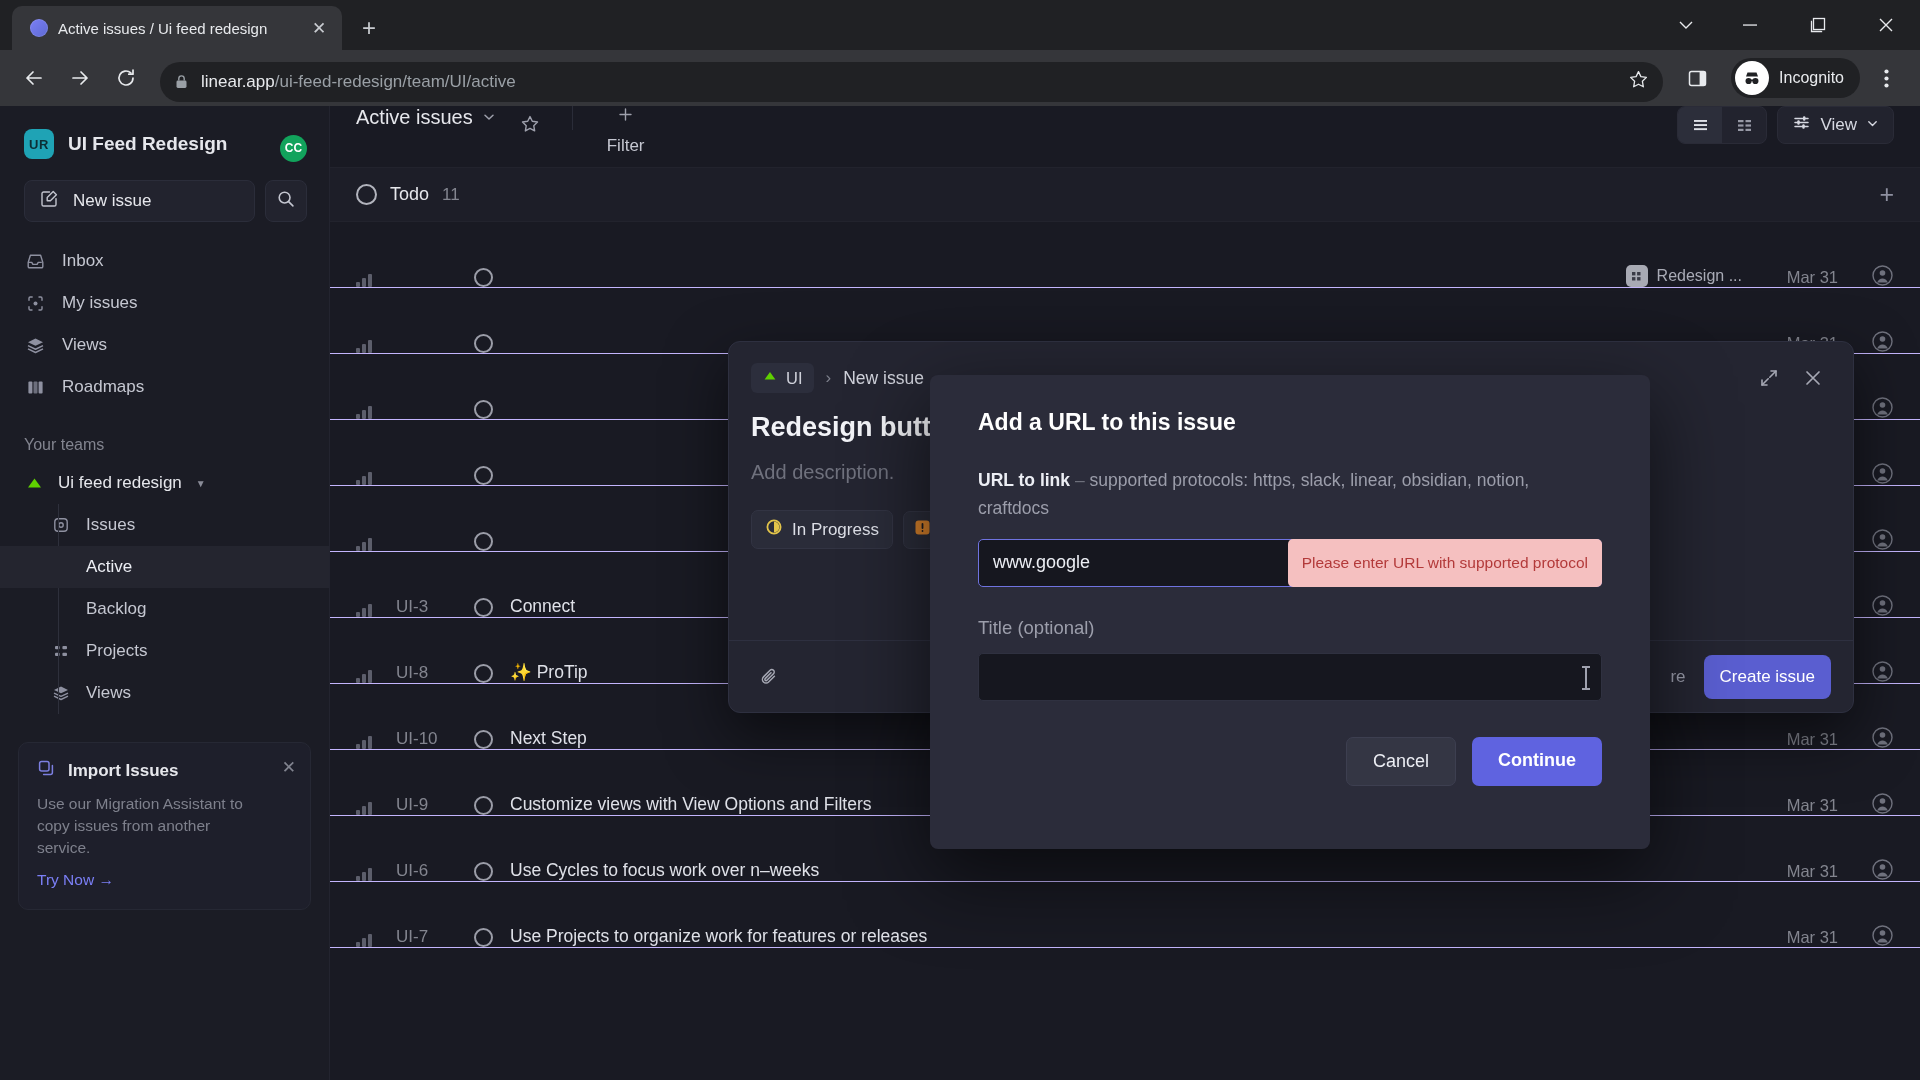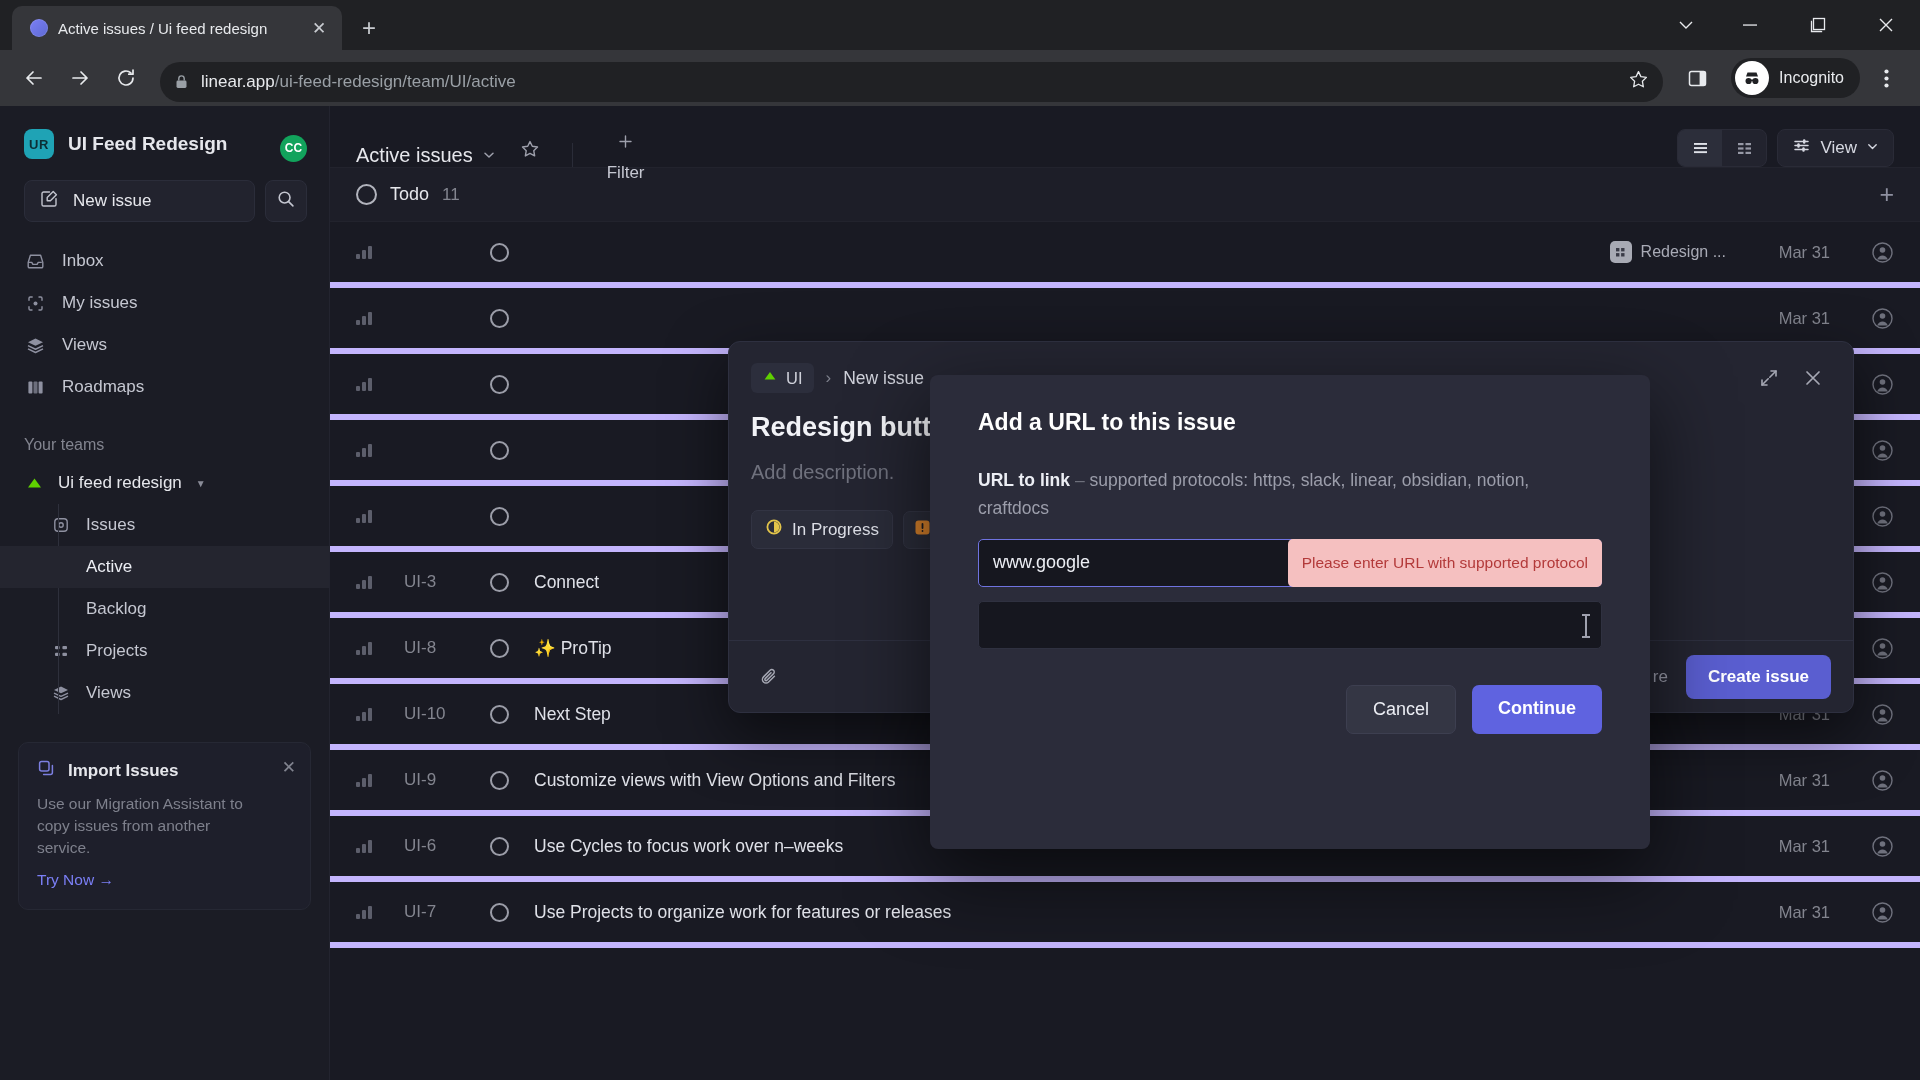--- a/index.html
+++ b/index.html
@@ -190,21 +190,21 @@
   }
   .import-body {
     color: #7e808c; font-size: 15.5px; line-height: 1.42; margin-top: 10px;
     max-width: 210px;
   }
   .import-link { color: #7b7ff6; font-size: 15.5px; margin-top: 12px; display: inline-block; }
 
   
   .main { flex: 1 1 auto; position: relative; background: #191a23; }
   .topbar {
-    height: 62px; display: flex; align-items: flex-end;
+    height: 62px; display: flex; align-items: flex-start;
     padding: 0 26px 0 26px; gap: 16px; border-bottom: 1px solid #22232d;
   }
   .view-title { color: #e6e7ec; font-size: 20px; display: flex; align-items: center; gap: 9px; }
   .icon-btn {
     width: 36px; height: 36px; border-radius: 7px;
     display: flex; align-items: center; justify-content: center; color: #9ea0ac;
   }
   .divider-v { width: 1px; height: 24px; background: #2a2c38; margin: 0 8px; }
   .filter-btn {
     display: flex; align-items: center; gap: 8px; height: 34px;
@@ -226,22 +226,22 @@
   .group-hdr {
     height: 54px; background: #1d1e28;
     display: flex; align-items: center; padding: 0 26px; gap: 13px;
     border-bottom: 1px solid #22232d;
   }
   .group-name { color: #e6e7ec; font-size: 18px; }
   .group-count { color: #83858f; font-size: 17px; }
   .group-plus { margin-left: auto; color: #8e90a0; font-size: 25px; font-weight: 300; }
 
   .row {
-    height: 66px; display: flex; align-items: center; gap: 8px;
-    padding: 0 26px; border-bottom: 6px solid #c4b5fd;
+    height: 66px; display: flex; align-items: flex-end; gap: 0;
+    padding: 0 26px; border-bottom: 1px solid #c4b5fd;
   }
   .row-bars { width: 26px; display: flex; align-items: flex-end; gap: 2px; height: 14px; }
   .bar { width: 4px; background: #5c5e6b; border-radius: 1px; }
   .row-id { color: #83858f; font-size: 17px; width: 92px; padding-left: 14px; }
   .row-status { width: 36px; display: flex; align-items: center; }
   .row-title { color: #dfe1e8; font-size: 17.5px; flex: 1 1 auto; white-space: nowrap; overflow: hidden; }
   .row-proj {
     display: flex; align-items: center; gap: 9px; color: #a9abb6; font-size: 16px;
     margin-right: 20px;
   }
@@ -279,22 +279,22 @@
     background: #2a2c39; border: 1px solid #323443; border-radius: 7px;
     padding: 7px 13px; color: #dcdee6; font-size: 17px;
   }
   .ni-foot {
     margin-top: auto; border-top: 1px solid #2e3040;
     display: flex; align-items: center; padding: 0 22px; height: 72px; gap: 16px;
   }
   .ni-foot-right { margin-left: auto; display: flex; align-items: center; gap: 18px; }
   .ni-more { color: #9a9cab; font-size: 17px; }
   .create-btn {
-    background: #5a5ed0; color: #fff; font-size: 17px; font-weight: 700;
-    border-radius: 8px; padding: 12px 22px;
+    background: #5a5ed0; color: #fff; font-size: 17px; font-weight: 400;
+    border-radius: 8px; padding: 12px 16px;
   }
 
   
   .modal {
     position: absolute; left: 600px; top: 269px;
     width: 720px; height: 474px;
     background: #2b2c3a; border-radius: 8px;
     box-shadow: 0 26px 80px rgba(0,0,0,.6);
     padding: 34px 48px 0 48px;
   }
@@ -965,20 +965,24 @@
         <div class="modal-title">Add a URL to this issue</div>
         <div class="modal-label">
           <b>URL to link</b>
           <span class="dash">–</span>
           <span>supported protocols: https, slack, linear, obsidian, notion, craftdocs</span>
         </div>
         <div class="field">
           <span class="field-value">www.google</span>
           <span class="field-error">Please enter URL with supported protocol</span>
         </div>
+        <div class="field-label2">
+          <span>Title</span>
+          <span>(optional)</span>
+        </div>
         <div class="field2">
           <span></span>
           <span class="caret-bar"></span>
         </div>
         <div class="modal-actions">
           <div class="btn-cancel">Cancel</div>
           <div class="btn-continue">Continue</div>
         </div>
       </div>
 

